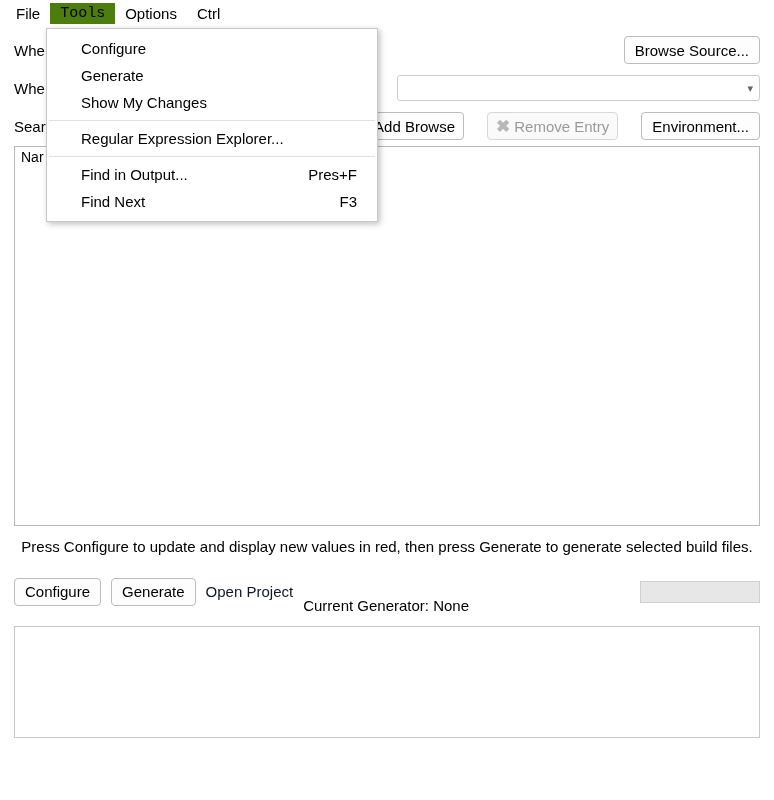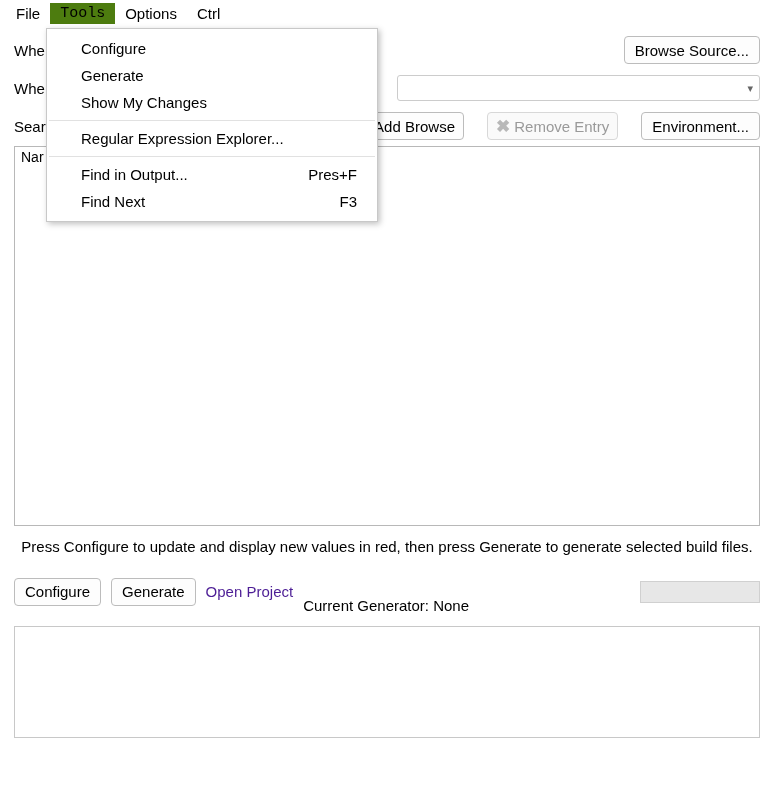--- a/index.html
+++ b/index.html
@@ -154,21 +154,21 @@
     }
     .dd-sep {
       height: 1px;
       background: #e1e1e1;
       margin: 4px 2px;
     }
     .dd-shortcut {
       color: #000;
     }
     .disabled-text {
-      color: #4c1d95;
+      color: #0f172a;
     }
   </style>
 </head>
 <body>
 
 <div class="menubar">
   <div class="menubar-item">File</div>
   <div class="menubar-item active">Tools</div>
   <div class="menubar-item">Options</div>
   <div class="menubar-item">Ctrl</div>

